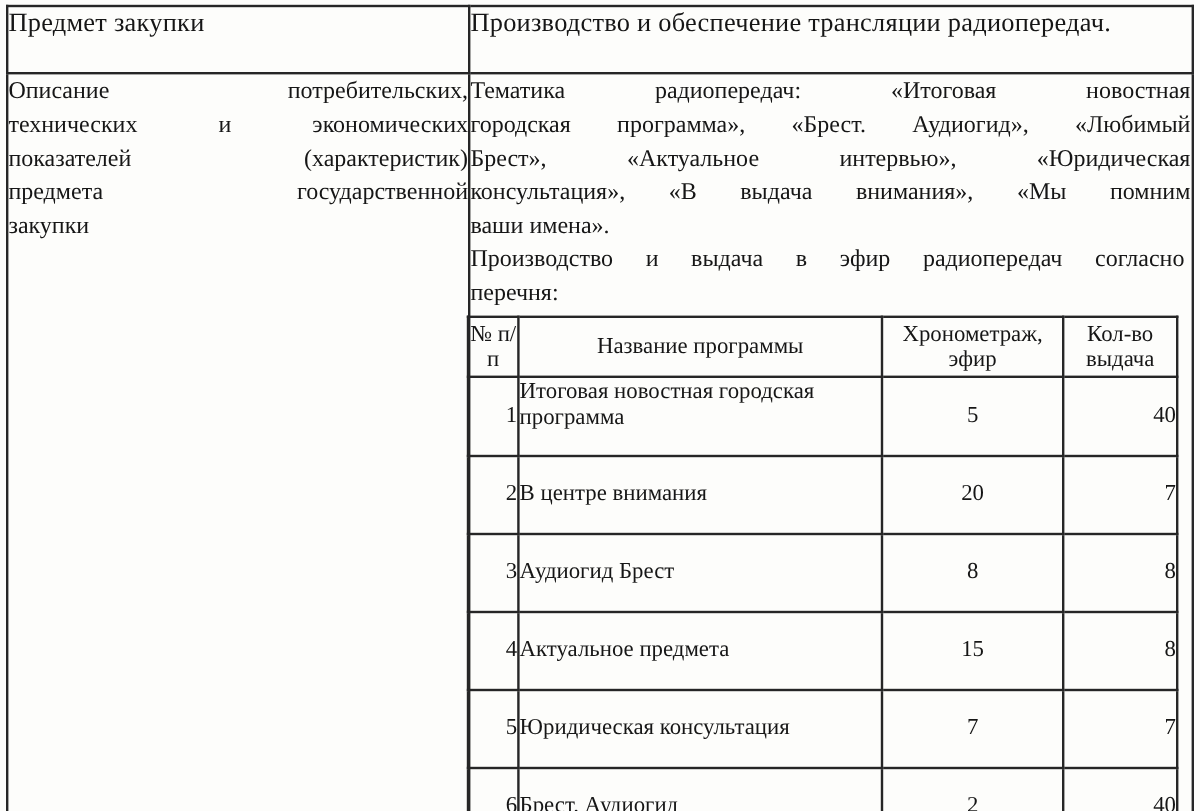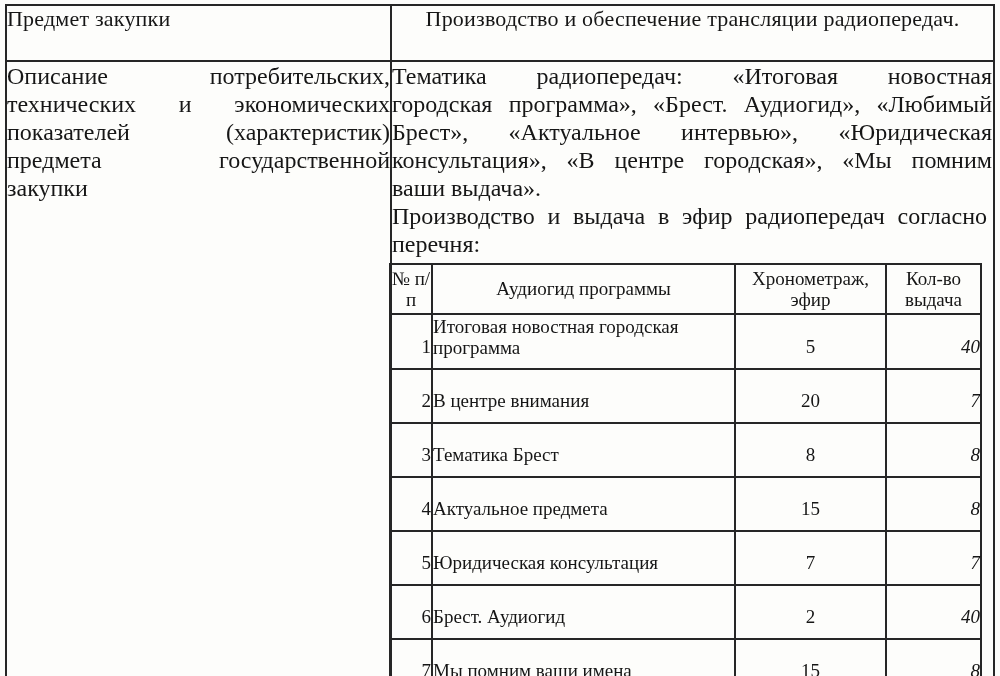--- a/index.html
+++ b/index.html
@@ -36,31 +36,30 @@
   tr.outer-row-1 { height: 56px; }
   td.subject-label-cell {
     vertical-align: middle;
     padding-left: 14px;
     letter-spacing: 0.2px;
   }
   td.subject-value-cell {
     vertical-align: top;
     padding: 9px 10px 0 9px;
     letter-spacing: 0.2px;
-    text-align: center;
   }
   td.desc-label-cell {
     padding: 238px 12px 0 14px;
   }
   td.right-content-cell {
     padding: 6px 8px 0 9px;
   }
   
   .jline {
-    font-size: 24px;
+    font-size: 20px;
     line-height: 28px;
     text-align: justify;
     text-align-last: justify;
     white-space: nowrap;
     overflow: hidden;
   }
   .jlast {
     text-align: left;
     text-align-last: left;
   }
@@ -85,27 +84,27 @@
   table.inner thead th {
     height: 48px;
     text-align: center;
     vertical-align: middle;
     line-height: 1.12;
     font-size: 19px;
   }
   table.inner tbody td {
     height: 42px;
     vertical-align: bottom;
-    padding-bottom: 10px;
+    padding-bottom: 21px;
     line-height: 1.08;
   }
   td.c-num  { text-align: right;  padding-right: 4px; }
   td.c-name { text-align: left;   padding-left: 4px;  }
   td.c-dur  { text-align: center; }
-  td.c-cnt  { text-align: right;  padding-right: 6px; font-style: italic; }
+  td.c-cnt  { text-align: right;  padding-right: 6px; }
   tr.first-row td.c-name {
     vertical-align: top;
     padding-top: 1px;
     line-height: 21px;
   }
   tr.total-row td { height: 47px; }
 </style>
 </head>
 <body>
 
@@ -132,59 +131,59 @@
             <div class="jline">показателей (характеристик)</div>
             <div class="jline">предмета государственной</div>
             <div class="jline jlast">закупки</div>
           </div>
         </td>
         <td class="right-content-cell">
           <div class="topic-block">
             <div class="jline">Тематика радиопередач: «Итоговая новостная</div>
             <div class="jline">городская программа», «Брест. Аудиогид», «Любимый</div>
             <div class="jline">Брест», «Актуальное интервью», «Юридическая</div>
-            <div class="jline">консультация», «В центре городская», «Мы помним</div>
-            <div class="jline jlast">ваши выдача».</div>
+            <div class="jline">консультация», «В выдача внимания», «Мы помним</div>
+            <div class="jline jlast">ваши имена».</div>
           </div>
           <div class="intro-block">
             <div class="jline">Производство и выдача в эфир радиопередач согласно</div>
             <div class="jline jlast">перечня:</div>
           </div>
 
           <table class="inner">
             <colgroup>
               <col style="width:42px">
               <col style="width:303px">
               <col style="width:151px">
               <col style="width:95px">
             </colgroup>
             <thead>
               <tr>
                 <th>№ п/п</th>
-                <th>Аудиогид программы</th>
+                <th>Название программы</th>
                 <th>Хронометраж, эфир</th>
                 <th>Кол-во выдача</th>
               </tr>
             </thead>
             <tbody>
               <tr class="first-row">
                 <td class="c-num">1</td>
                 <td class="c-name">Итоговая новостная городская программа</td>
                 <td class="c-dur">5</td>
                 <td class="c-cnt">40</td>
               </tr>
               <tr>
                 <td class="c-num">2</td>
                 <td class="c-name">В центре внимания</td>
                 <td class="c-dur">20</td>
                 <td class="c-cnt">7</td>
               </tr>
               <tr>
                 <td class="c-num">3</td>
-                <td class="c-name">Тематика Брест</td>
+                <td class="c-name">Аудиогид Брест</td>
                 <td class="c-dur">8</td>
                 <td class="c-cnt">8</td>
               </tr>
               <tr>
                 <td class="c-num">4</td>
                 <td class="c-name">Актуальное предмета</td>
                 <td class="c-dur">15</td>
                 <td class="c-cnt">8</td>
               </tr>
               <tr>

